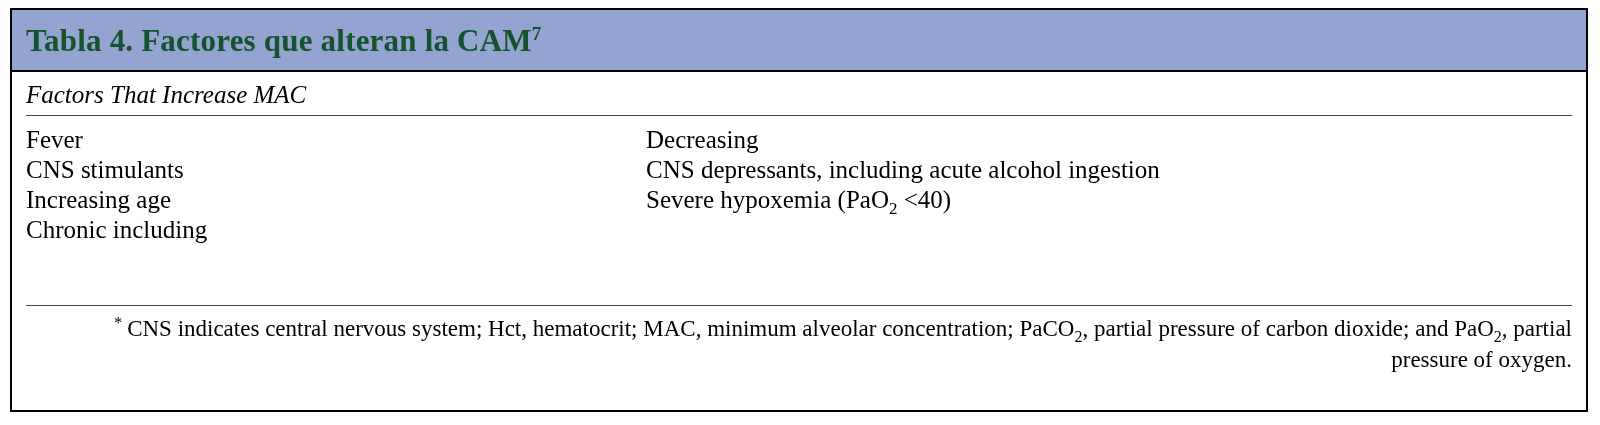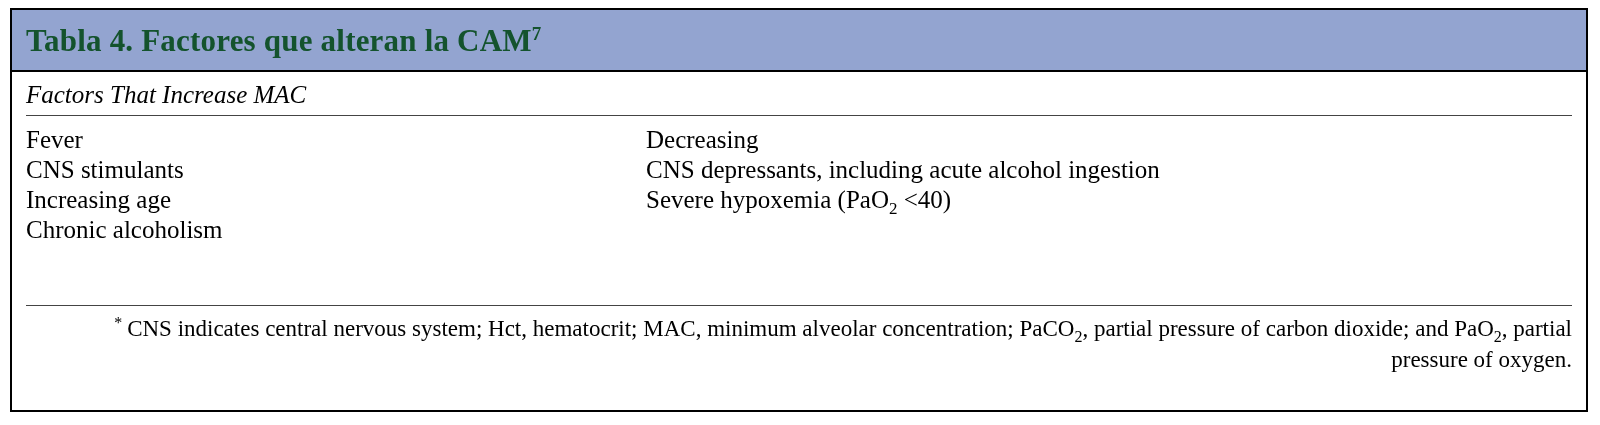--- a/index.html
+++ b/index.html
@@ -123,21 +123,21 @@
 
     <div class="col-headers">
       <div class="col-header col-a">Factors That Increase MAC</div>
     </div>
 
     <div class="col-lists">
       <ul class="factor-list col-a">
         <li class="factor-item">Fever</li>
         <li class="factor-item">CNS stimulants</li>
         <li class="factor-item">Increasing age</li>
-        <li class="factor-item">Chronic alcoholism</li>
+        <li class="factor-item">Chronic including</li>
       </ul>
       <ul class="factor-list col-b">
         <li class="factor-item">Decreasing</li>
         <li class="factor-item">CNS depressants, including acute alcohol ingestion</li>
         <li class="factor-item"><span>Severe hypoxemia (PaO<sub>2</sub> &lt;40)</span></li>
       </ul>
     </div>
 
     <div class="footnote"><span class="fn-mark">*</span><span>CNS indicates central nervous system; Hct, hematocrit; MAC, minimum alveolar concentration; PaCO<sub>2</sub>, partial pressure of carbon dioxide; and PaO<sub>2</sub>, partial pressure of oxygen.</span></div>
 

